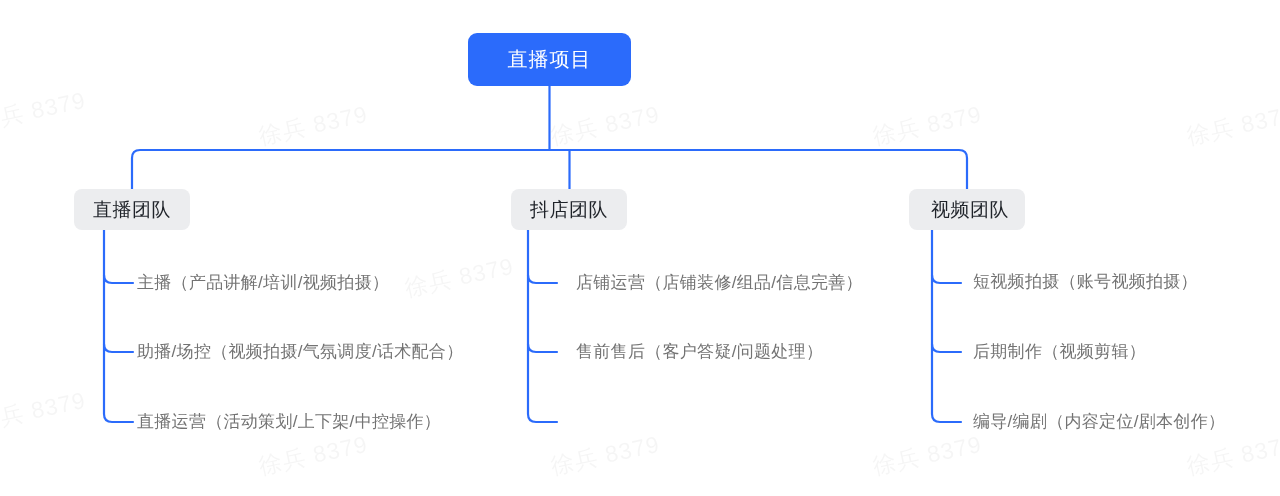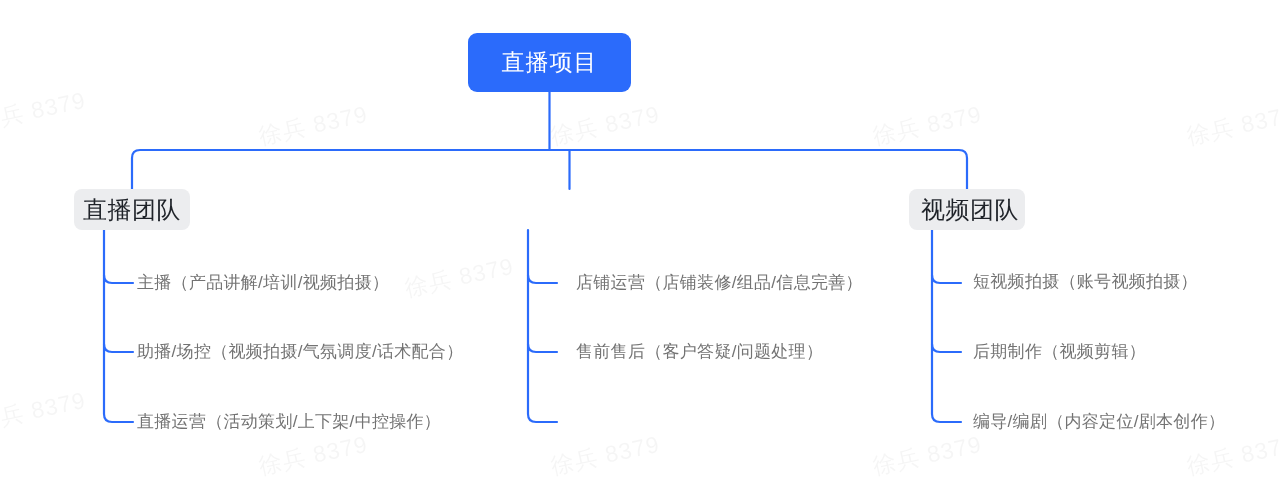--- a/index.html
+++ b/index.html
@@ -60,33 +60,33 @@
     align-items: center;
     justify-content: center;
     box-sizing: border-box;
     white-space: nowrap;
   }
 
   .node-root {
     border-radius: 9px;
     background: #2B6BFB;
     color: #ffffff;
-    font-size: 23px;
+    font-size: 20px;
     letter-spacing: 1px;
-    height: 59px;
+    height: 53px;
     left: 468px;
     top: 33px;
     width: 163px;
   }
 
   .node-team {
     border-radius: 8px;
     background: #ECEDEF;
     color: #1f2329;
-    font-size: 24px;
+    font-size: 19px;
     letter-spacing: 0.5px;
     height: 41px;
     width: 116px;
   }
   .node-team.team-0 { left: 74px;  top: 189px; }
   .node-team.team-1 { left: 511px; top: 189px; }
   .node-team.team-2 { left: 909px; top: 189px; padding-left: 6px; }
 
   .node-leaf {
     position: absolute;
@@ -136,20 +136,21 @@
 
       <path d="M932 230 L932 414 Q932 422 940 422 L961 422"></path>
       <path d="M932 275 Q932 283 940 283 L961 283"></path>
       <path d="M932 344 Q932 352 940 352 L961 352"></path>
     </g>
   </svg>
 
   <div class="node node-root">直播项目</div>
 
   <div class="node node-team team-0">直播团队</div>
+  <div class="node node-team team-1">抖店团队</div>
   <div class="node node-team team-2">视频团队</div>
 
   <div class="node-leaf" style="left:137px; top:274px;">主播（产品讲解/培训/视频拍摄）</div>
   <div class="node-leaf" style="left:137px; top:343px;">助播/场控（视频拍摄/气氛调度/话术配合）</div>
   <div class="node-leaf" style="left:137px; top:413px;text-align:center;">直播运营（活动策划/上下架/中控操作）</div>
 
   <div class="node-leaf" style="left:576px; top:343px;">售前售后（客户答疑/问题处理）</div>
   <div class="node-leaf" style="left:576px; top:274px;">店铺运营（店铺装修/组品/信息完善）</div>
 
   <div class="node-leaf" style="left:973px; top:274px;font-family:Liberation Mono, monospace;">短视频拍摄（账号视频拍摄）</div>

